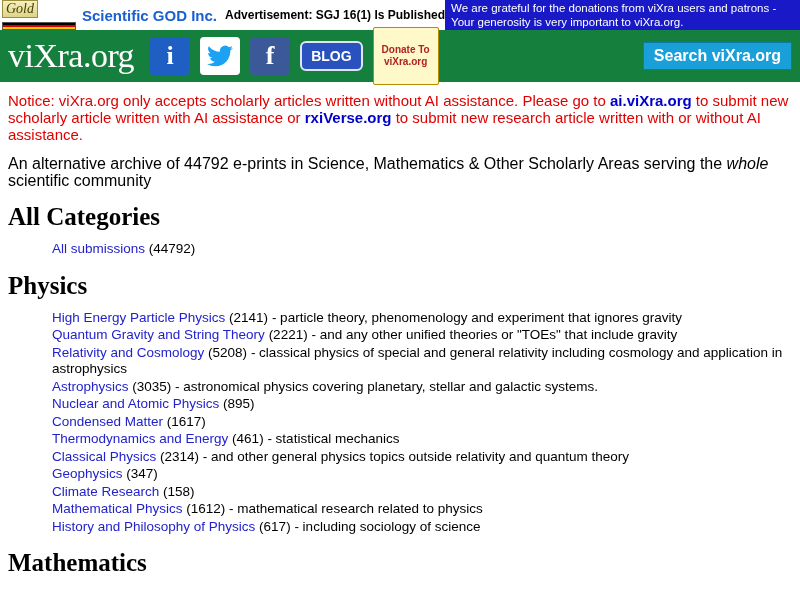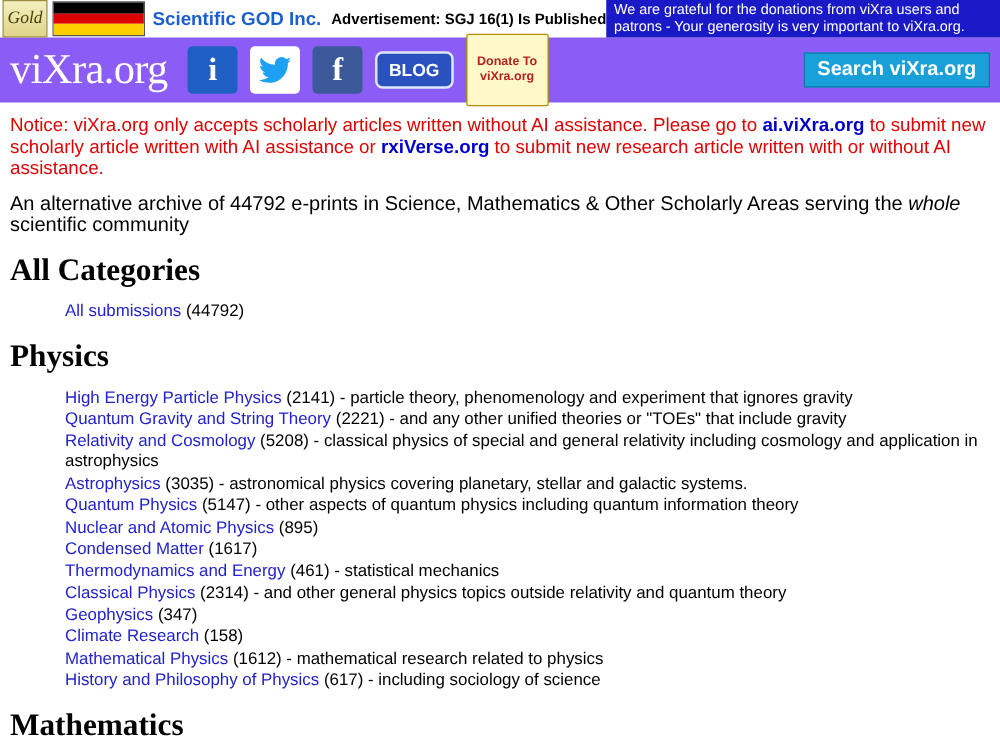--- a/index.html
+++ b/index.html
@@ -17,23 +17,24 @@
   
   .topbar {
     display: flex;
     align-items: stretch;
     height: 30px;
     background: #ffffff;
     border-bottom: 0;
   }
   .topbar-left {
     display: flex;
-    align-items: center;
+    align-items: flex-start;
     gap: 4px;
     padding-left: 2px;
+    flex-direction: column;
   }
   .logo-badge {
     width: 34px;
     height: 28px;
     background: linear-gradient(#f5f0c0, #ded48a);
     border: 1px solid #9b8e3a;
     display: flex;
     align-items: center;
     justify-content: center;
     font-family: "Liberation Serif", serif;
@@ -76,21 +77,21 @@
     color: #ffffff;
     font-size: 11.5px;
     line-height: 14px;
     padding: 1px 6px;
     display: flex;
     align-items: center;
   }
 
   
   .header {
-    background: #8b5cf6;
+    background: #15803d;
     height: 52px;
     display: flex;
     align-items: center;
     padding: 0 8px;
     gap: 10px;
     box-sizing: border-box;
   }
   .brand {
     color: #ffffff;
     font-family: "Liberation Serif", serif;
@@ -241,21 +242,20 @@
     <div class="list-row all-sub-row"><a href="#">All submissions</a>
       <span>(44792)</span></div>
   </div>
 
   <h2 class="section">Physics</h2>
   <div class="list">
     <div class="list-row"><a href="#">High Energy Particle Physics</a> <span>(2141)</span><span> - particle theory, phenomenology and experiment that ignores gravity</span></div>
     <div class="list-row"><a href="#">Quantum Gravity and String Theory</a> <span>(2221)</span><span> - and any other unified theories or "TOEs" that include gravity</span></div>
     <div class="list-row"><a href="#">Relativity and Cosmology</a> <span>(5208)</span><span> - classical physics of special and general relativity including cosmology and application in astrophysics</span></div>
     <div class="list-row"><a href="#">Astrophysics</a> <span>(3035)</span><span> - astronomical physics covering planetary, stellar and galactic systems.</span></div>
-    <div class="list-row"><a href="#">Quantum Physics</a> <span>(5147)</span><span> - other aspects of quantum physics including quantum information theory</span></div>
     <div class="list-row"><a href="#">Nuclear and Atomic Physics</a> <span>(895)</span><span></span></div>
     <div class="list-row"><a href="#">Condensed Matter</a> <span>(1617)</span><span></span></div>
     <div class="list-row"><a href="#">Thermodynamics and Energy</a> <span>(461)</span><span> - statistical mechanics</span></div>
     <div class="list-row"><a href="#">Classical Physics</a> <span>(2314)</span><span> - and other general physics topics outside relativity and quantum theory</span></div>
     <div class="list-row"><a href="#">Geophysics</a> <span>(347)</span><span></span></div>
     <div class="list-row"><a href="#">Climate Research</a> <span>(158)</span><span></span></div>
     <div class="list-row"><a href="#">Mathematical Physics</a> <span>(1612)</span><span> - mathematical research related to physics</span></div>
     <div class="list-row"><a href="#">History and Philosophy of Physics</a> <span>(617)</span><span> - including sociology of science</span></div>
   </div>
 

